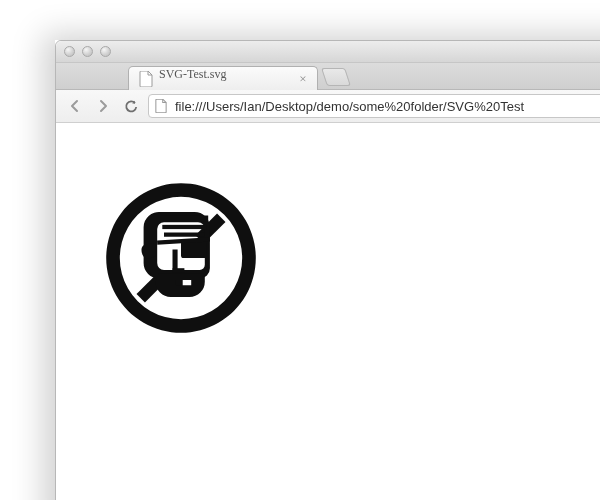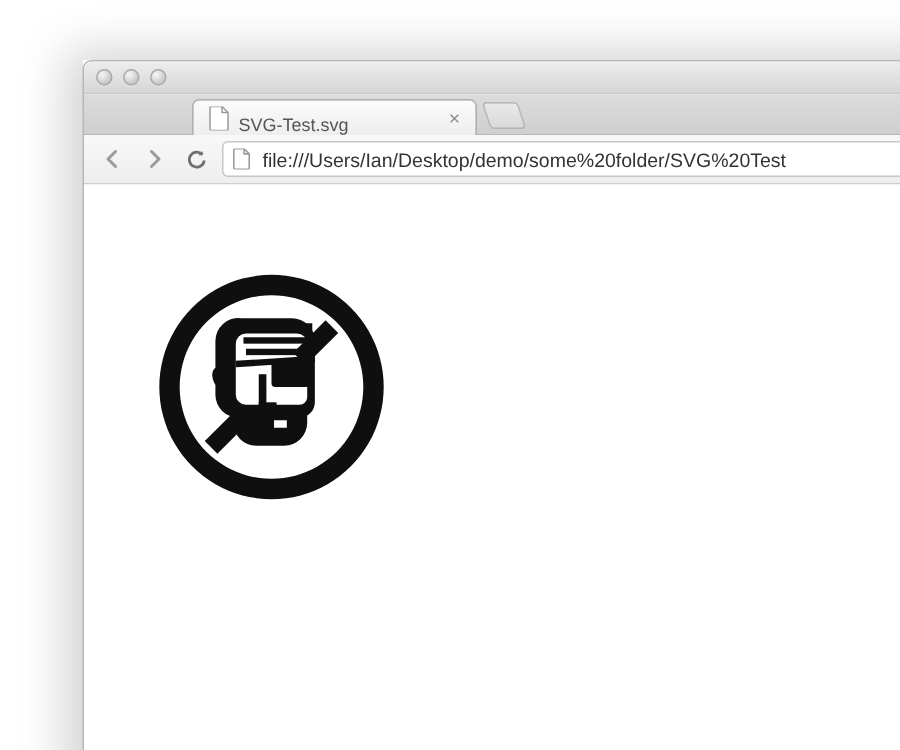--- a/index.html
+++ b/index.html
@@ -51,33 +51,34 @@
       border-bottom: 1px solid #b8b8b8;
       position: relative;
       display: flex;
       align-items: flex-end;
       padding-left: 72px;
     }
     .tab {
       position: relative;
       height: 24px;
       min-width: 190px;
-      padding: 13px 26px 0 30px;
+      padding: 0 26px 0 30px;
       background: linear-gradient(#fbfbfb, #eeeeee);
       border: 1px solid #b0b0b0;
       border-bottom: none;
       border-top-left-radius: 5px;
       border-top-right-radius: 5px;
       display: flex;
-      align-items: flex-end;
+      align-items: flex-start;
       gap: 7px;
       color: #555;
       font-size: 12px;
       margin-bottom: -1px;
       z-index: 2;
+      font-family: Liberation Serif, serif;
     }
     .tab .favicon {
       position: absolute; left: 9px; top: 4px;
       width: 16px; height: 16px;
       display: flex; align-items: center; justify-content: center;
     }
     .tab .favicon svg { display:block; }
     .tab .title { white-space: nowrap; color:#555; }
     .tab .close {
       position: absolute; right: 8px; top: 5px;

